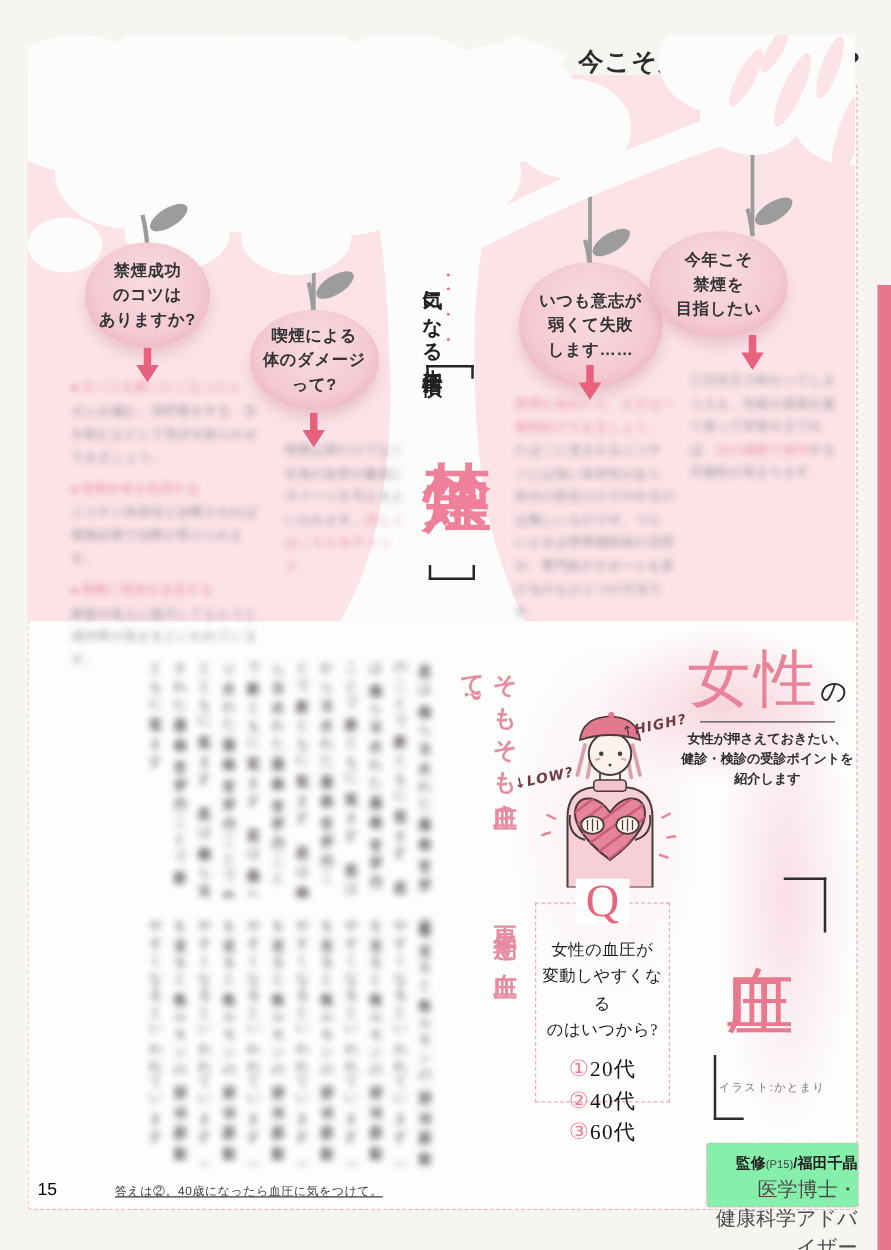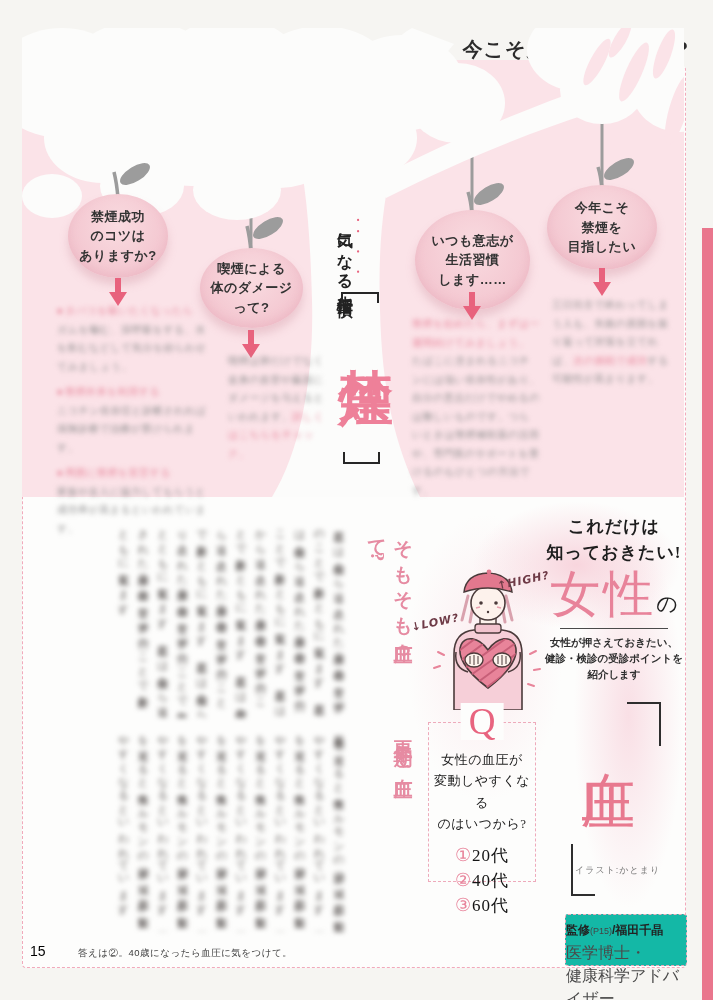--- a/index.html
+++ b/index.html
@@ -69,28 +69,28 @@
   .quiz-opt .num{color:#e8839a;font-size:18px;}
 
   
   #topic-block{position:absolute;left:575px;top:702px;width:92px;height:200px;}
   #topic-title{position:absolute;left:6px;top:28px;writing-mode:vertical-rl;font-family:"Liberation Serif",serif;font-size:54px;color:#e8798f;letter-spacing:10px;line-height:1;}
   #topic-bracket-top{position:absolute;left:52px;top:0;width:32px;height:42px;border-top:2px solid #2e2e2e;border-right:2px solid #2e2e2e;}
   #topic-bracket-bottom{position:absolute;left:-4px;top:142px;width:22px;height:50px;border-left:2px solid #2e2e2e;border-bottom:2px solid #2e2e2e;}
   #illust-credit{position:absolute;left:575px;top:864px;font-size:9px;color:#7a7a7a;letter-spacing:1px;}
 
   
-  #supervisor-box{position:absolute;left:565px;top:914px;width:122px;height:52px;border:1.5px dashed #f0a8ba;background:#14b8a6;border-radius:3px;text-align:left;padding-top:7px;box-sizing:border-box;}
+  #supervisor-box{position:absolute;left:565px;top:914px;width:122px;height:52px;border:1.5px dashed #f0a8ba;background:#86efac;border-radius:3px;text-align:right;padding-top:7px;box-sizing:border-box;}
   #supervisor-line1{font-size:12px;font-weight:bold;color:#222;}
   #supervisor-line1 .small{font-size:9px;font-weight:normal;color:#444;}
   #supervisor-role{font-size:16px;color:#4a4a4a;line-height:1.45;margin-top:2px;}
 
   
   #page-number{position:absolute;left:30px;top:943px;font-size:14px;font-weight:normal;color:#000000;}
-  #answer-note{position:absolute;left:78px;top:947px;font-size:9.5px;color:#3c3c3c;letter-spacing:0.5px;}
+  #answer-note{position:absolute;left:92px;top:947px;font-size:9.5px;color:#3c3c3c;letter-spacing:0.5px;text-decoration:underline;}
 
   #illustration{position:absolute;left:412px;top:556px;width:160px;height:154px;}
 </style>
 </head>
 <body>
 
 <div id="page">
 
   <div id="dashed-frame"></div>
 
@@ -157,24 +157,24 @@
 体のダメージ
 って?</span>
     </div>
   <div class="bubble" style="left:68px;top:194px;width:100px;height:84px;">
       <span class="btxt preline">禁煙成功
 のコツは
 ありますか?</span>
     </div>
   <div class="bubble" style="left:415px;top:210px;width:115px;height:100px;">
       <span class="btxt preline">いつも意志が
-生活習慣
+弱くて失敗
 します……</span>
     </div>
-  <div class="bubble" style="left:547px;top:185px;width:110px;height:85px;justify-content:center;">
+  <div class="bubble" style="left:520px;top:185px;width:110px;height:85px;justify-content:center;">
       <span class="btxt preline">今年こそ
 禁煙を
 目指したい</span>
     </div>
 
   <svg class="down-arrow" style="left:109px;top:278px;" width="18" height="28" viewBox="0 0 18 28">
       <path d="M6,0 h6 v14 h6 L9,28 0,14 h6 z" fill="#e8627d"></path>
     </svg>
   <svg class="down-arrow" style="left:242px;top:330px;" width="18" height="28" viewBox="0 0 18 28">
       <path d="M6,0 h6 v14 h6 L9,28 0,14 h6 z" fill="#e8627d"></path>
@@ -201,22 +201,20 @@
   <div class="blurcol" style="left:552px;top:296px;width:126px;"><span>三日坊主で終わってしまう人も、失敗の原因を振り返って対策を立てれば、</span><span class="pk">次の挑戦で成功</span><span>する可能性が高まります。</span></div>
 
   <div class="vblur" style="left:70px;top:522px;width:278px;height:196px;">血圧とは心臓から送り出された血液が血管の壁を押す力のことで年齢とともに変化します。血圧とは心臓から送り出された血液が血管の壁を押す力のことで年齢とともに変化します。血圧とは心臓から送り出された血液が血管の壁を押す力のことで年齢とともに変化します。血圧とは心臓から送り出された血液が血管の壁を押す力のことで年齢とともに変化します。血圧とは心臓から送り出された血液が血管の壁を押す力のことで年齢とともに変化します。血圧とは心臓から送り出された血液が血管の壁を押す力のことで年齢とともに変化します。</div>
   <div class="vblur" style="left:70px;top:727px;width:278px;height:205px;">更年期を迎えると女性ホルモンの分泌が減り血圧が変動しやすくなるといわれています。更年期を迎えると女性ホルモンの分泌が減り血圧が変動しやすくなるといわれています。更年期を迎えると女性ホルモンの分泌が減り血圧が変動しやすくなるといわれています。更年期を迎えると女性ホルモンの分泌が減り血圧が変動しやすくなるといわれています。更年期を迎えると女性ホルモンの分泌が減り血圧が変動しやすくなるといわれています。更年期を迎えると女性ホルモンの分泌が減り血圧が変動しやすくなるといわれています。</div>
   <div class="vheading" style="left:364px;top:526px;height:170px;">そもそも血圧って?</div>
   <div class="vheading" style="left:390px;top:726px;height:150px;">更年期と血圧</div>
 
   <div id="pink-wash"></div>
 
   <div id="feature-head">
-    <div id="feature-kicker" class="preline">これだけは
-知っておきたい!</div>
     <div id="feature-title"><span class="main">女性</span><span class="particle">の</span></div>
     <div id="feature-divider"></div>
     <div id="feature-desc" class="preline">女性が押さえておきたい、
 健診・検診の受診ポイントを
 紹介します</div>
   </div>
 
   <svg id="illustration" viewBox="0 0 160 154">
     <defs>
       <clipPath id="heartClip">

